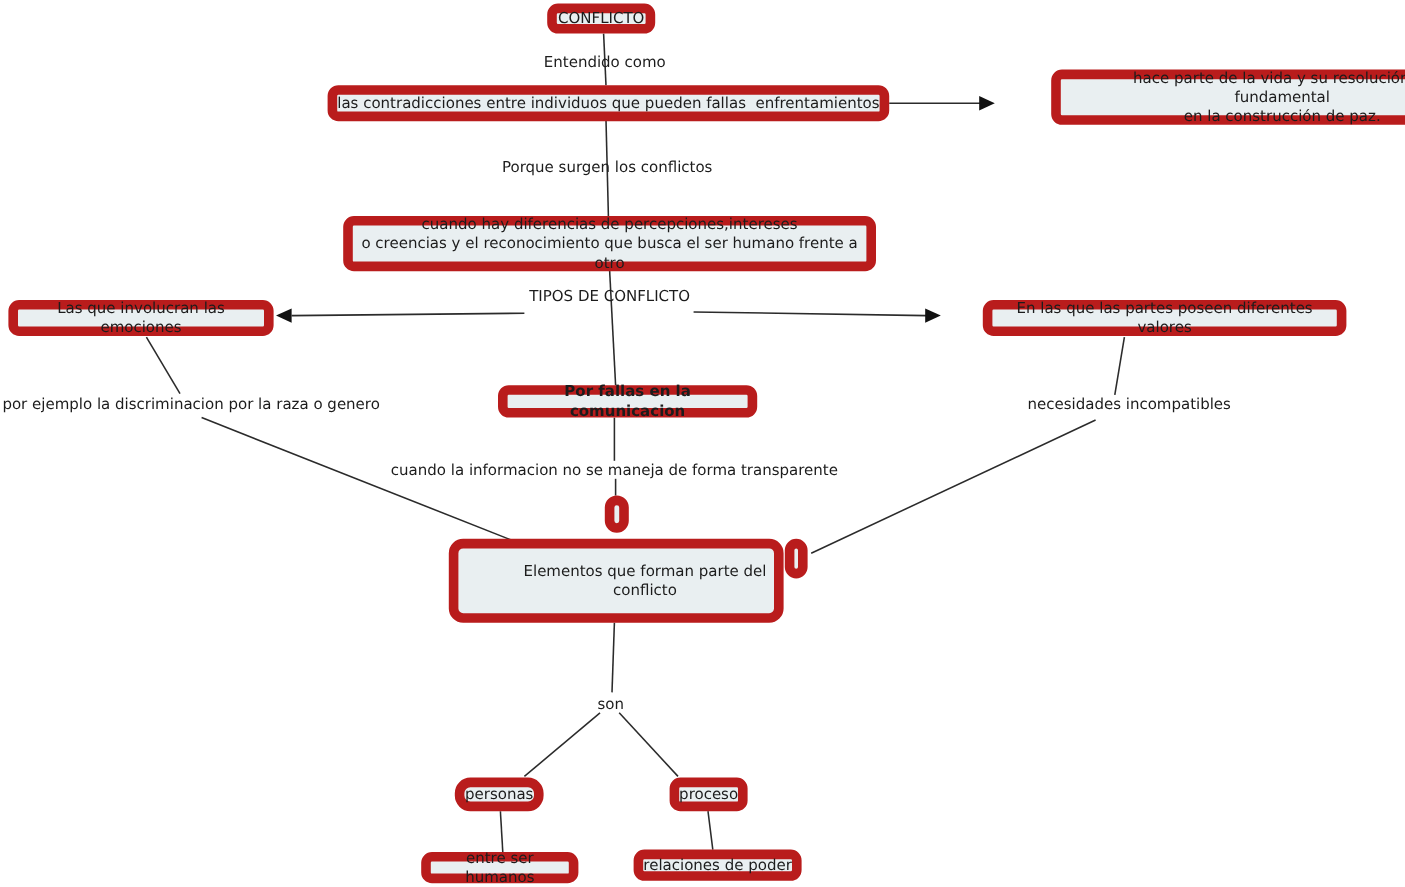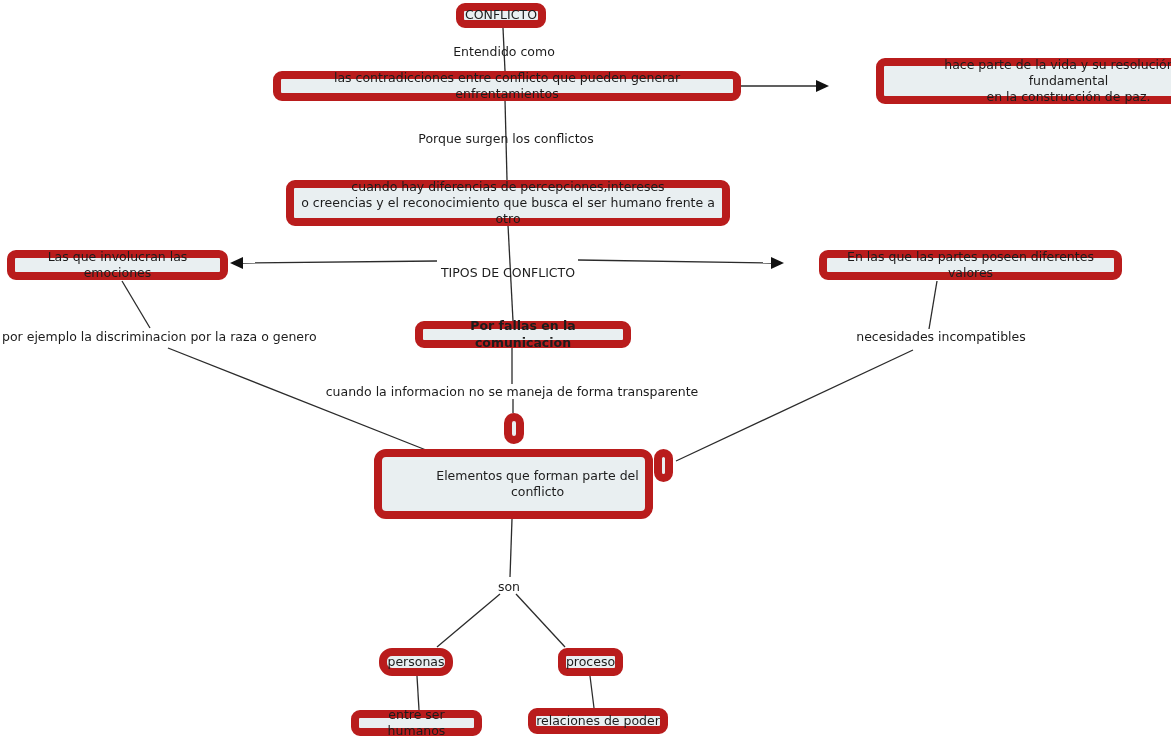--- a/index.html
+++ b/index.html
@@ -73,21 +73,21 @@
       <line x1="417" y1="676" x2="419" y2="710"></line>
       <line x1="590" y1="676" x2="594" y2="708"></line>
     </g>
     <polygon points="829,86 816,80 816,92" fill="#111111"></polygon>
     <polygon points="230,263 243,257 243,269" fill="#111111"></polygon>
     <polygon points="784,263 771,257 771,269" fill="#111111"></polygon>
   </svg>
 
   <div class="node" style="left:456px; top:3px; width:90px; height:25px;">CONFLICTO</div>
 
-  <div class="node" style="left:273px; top:71px; width:468px; height:30px;">las contradicciones entre conflicto que pueden generar  enfrentamientos</div>
+  <div class="node" style="left:273px; top:71px; width:468px; height:30px;">las contradicciones entre individuos que pueden fallas  enfrentamientos</div>
 
   <div class="node" style="left:876px; top:58px; width:340px; height:46px;padding-left:45px;">hace parte de la vida y su resolución es fundamental
 en la construcción de paz.</div>
 
   <div class="node" style="left:286px; top:180px; width:444px; height:46px;">cuando hay diferencias de percepciones,intereses
 o creencias y el reconocimiento que busca el ser humano frente a otro</div>
 
   <div class="node" style="left:7px; top:250px; width:221px; height:30px;">Las que involucran las emociones</div>
 
   <div class="node" style="left:819px; top:250px; width:303px; height:30px;">En las que las partes poseen diferentes valores</div>
@@ -105,21 +105,21 @@
   <div class="node" style="left:558px; top:648px; width:65px; height:28px;">proceso</div>
 
   <div class="node" style="left:351px; top:710px; width:131px; height:26px;">entre ser humanos</div>
 
   <div class="node" style="left:528px; top:708px; width:140px; height:26px;">relaciones de poder</div>
 
   <div class="label centered" style="left:504px; top:44px;">Entendido como</div>
 
   <div class="label centered" style="left:506px; top:131px;">Porque surgen los conflictos</div>
 
-  <div class="label centered" style="left:508px; top:265px;text-align:right;">TIPOS DE CONFLICTO</div>
+  <div class="label centered" style="left:508px; top:239px;text-align:right;">TIPOS DE CONFLICTO</div>
 
   <div class="label" style="left:2px; top:329px;">por ejemplo la discriminacion por la raza o genero</div>
 
   <div class="label centered" style="left:941px; top:329px;">necesidades incompatibles</div>
 
   <div class="label centered" style="left:512px; top:384px;">cuando la informacion no se maneja de forma transparente</div>
 
   <div class="label centered" style="left:509px; top:579px;">son</div>
 
 </div>

